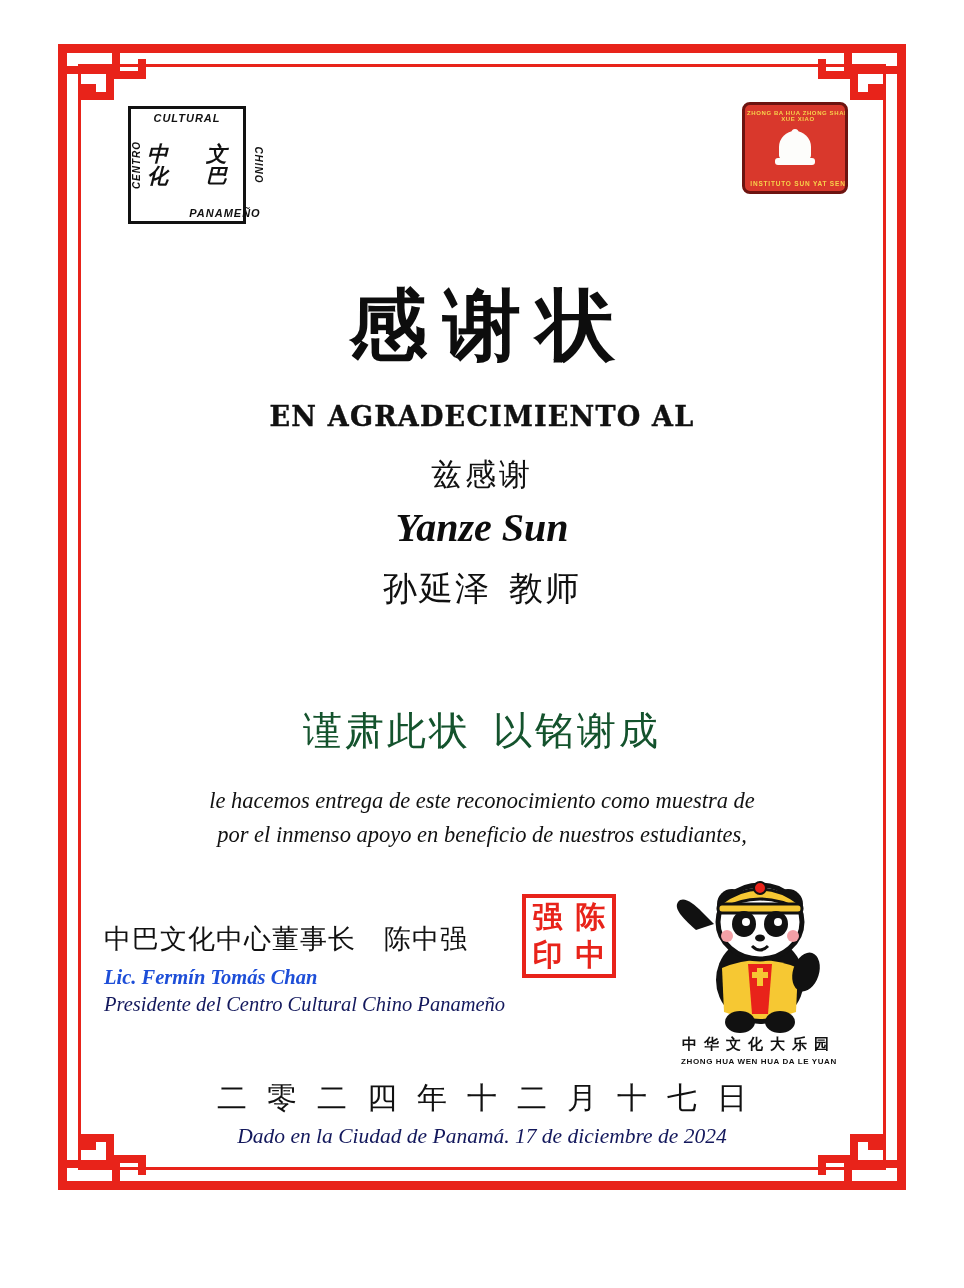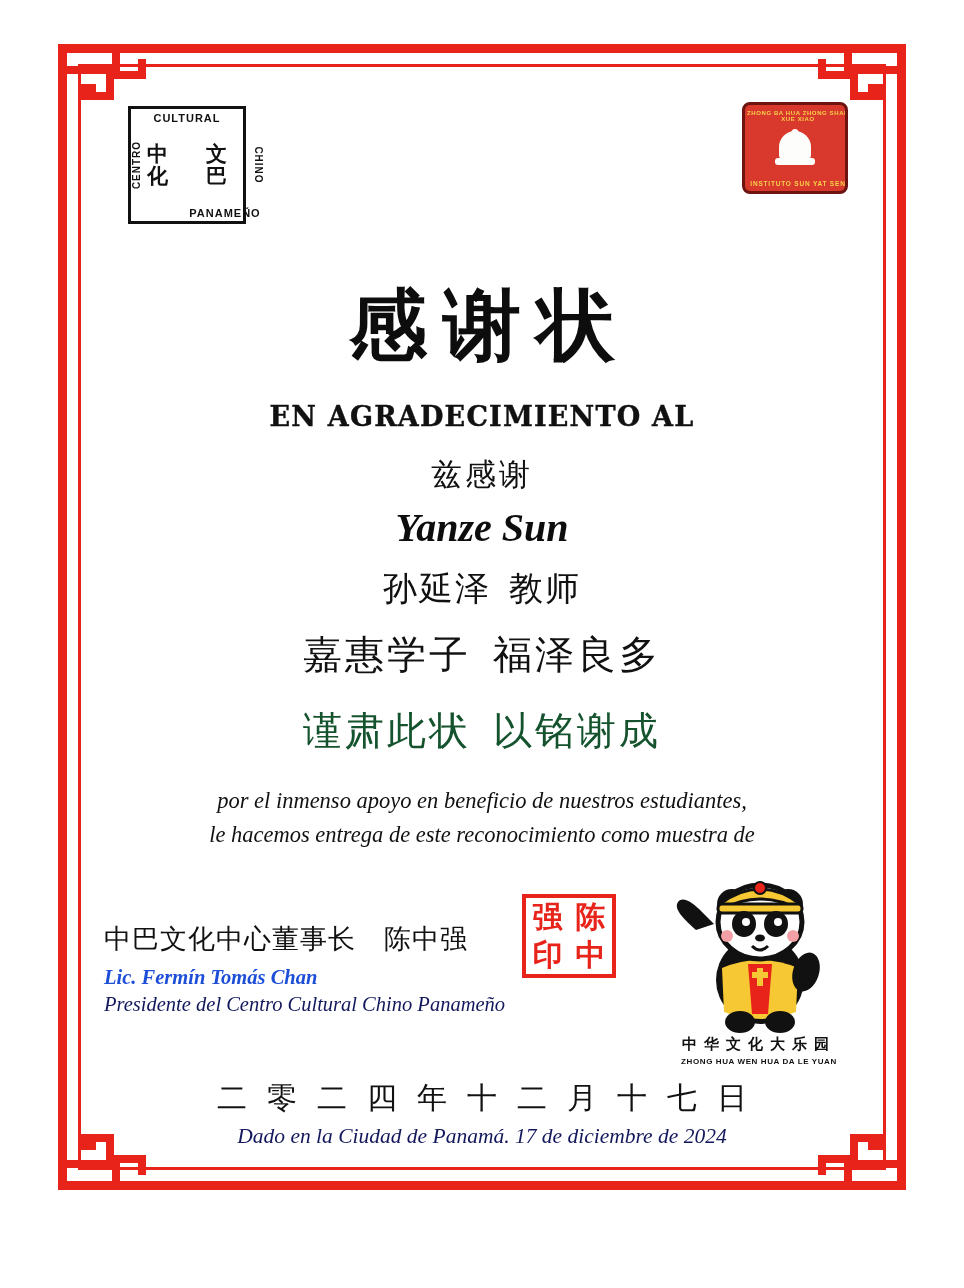--- a/index.html
+++ b/index.html
@@ -112,20 +112,21 @@
     letter-spacing: 2px;
     font-family: "DejaVu Serif", serif;
   }
 
   
   .logo-left {
     position: absolute;
     left: 36px; top: 30px;
     width: 137px;
     height: 118px;
+    font-style: italic;
   }
   .logo-left .ring {
     position: absolute;
     left: 0; top: 0;
     width: 118px; height: 118px;
     border: 3px solid #111;
     box-sizing: border-box;
   }
   .logo-left .txt-top,
   .logo-left .txt-bot {
@@ -520,30 +521,27 @@
     <div class="big-title">感谢状</div>
 
     <div class="sub-es">EN AGRADECIMIENTO AL</div>
     <div class="zi-ganxie">兹感谢</div>
 
     <div class="honoree-en">Yanze Sun</div>
     <div class="honoree-cn">
       <span>孙延泽</span><span class="gap"></span><span>教师</span>
     </div>
 
-    <div class="praise1">
-      <span>嘉惠学子</span><span class="gap"></span><span>福泽良多</span>
-    </div>
     <div class="praise2">
       <span>谨肃此状</span><span class="gap"></span><span>以铭谢成</span>
     </div>
 
     <div class="body-es">
+      <div>le hacemos entrega de este reconocimiento como muestra de</div>
       <div>por el inmenso apoyo en beneficio de nuestros estudiantes,</div>
-      <div>le hacemos entrega de este reconocimiento como muestra de</div>
     </div>
 
     <div class="sig-cn">
       <span>中巴文化中心董事长</span><span class="gap"></span><span>陈中强</span>
     </div>
     <div class="sig-es1">Lic. Fermín Tomás Chan</div>
     <div class="sig-es2">Presidente del Centro Cultural Chino Panameño</div>
 
     <div class="seal">
       <span>强</span>

